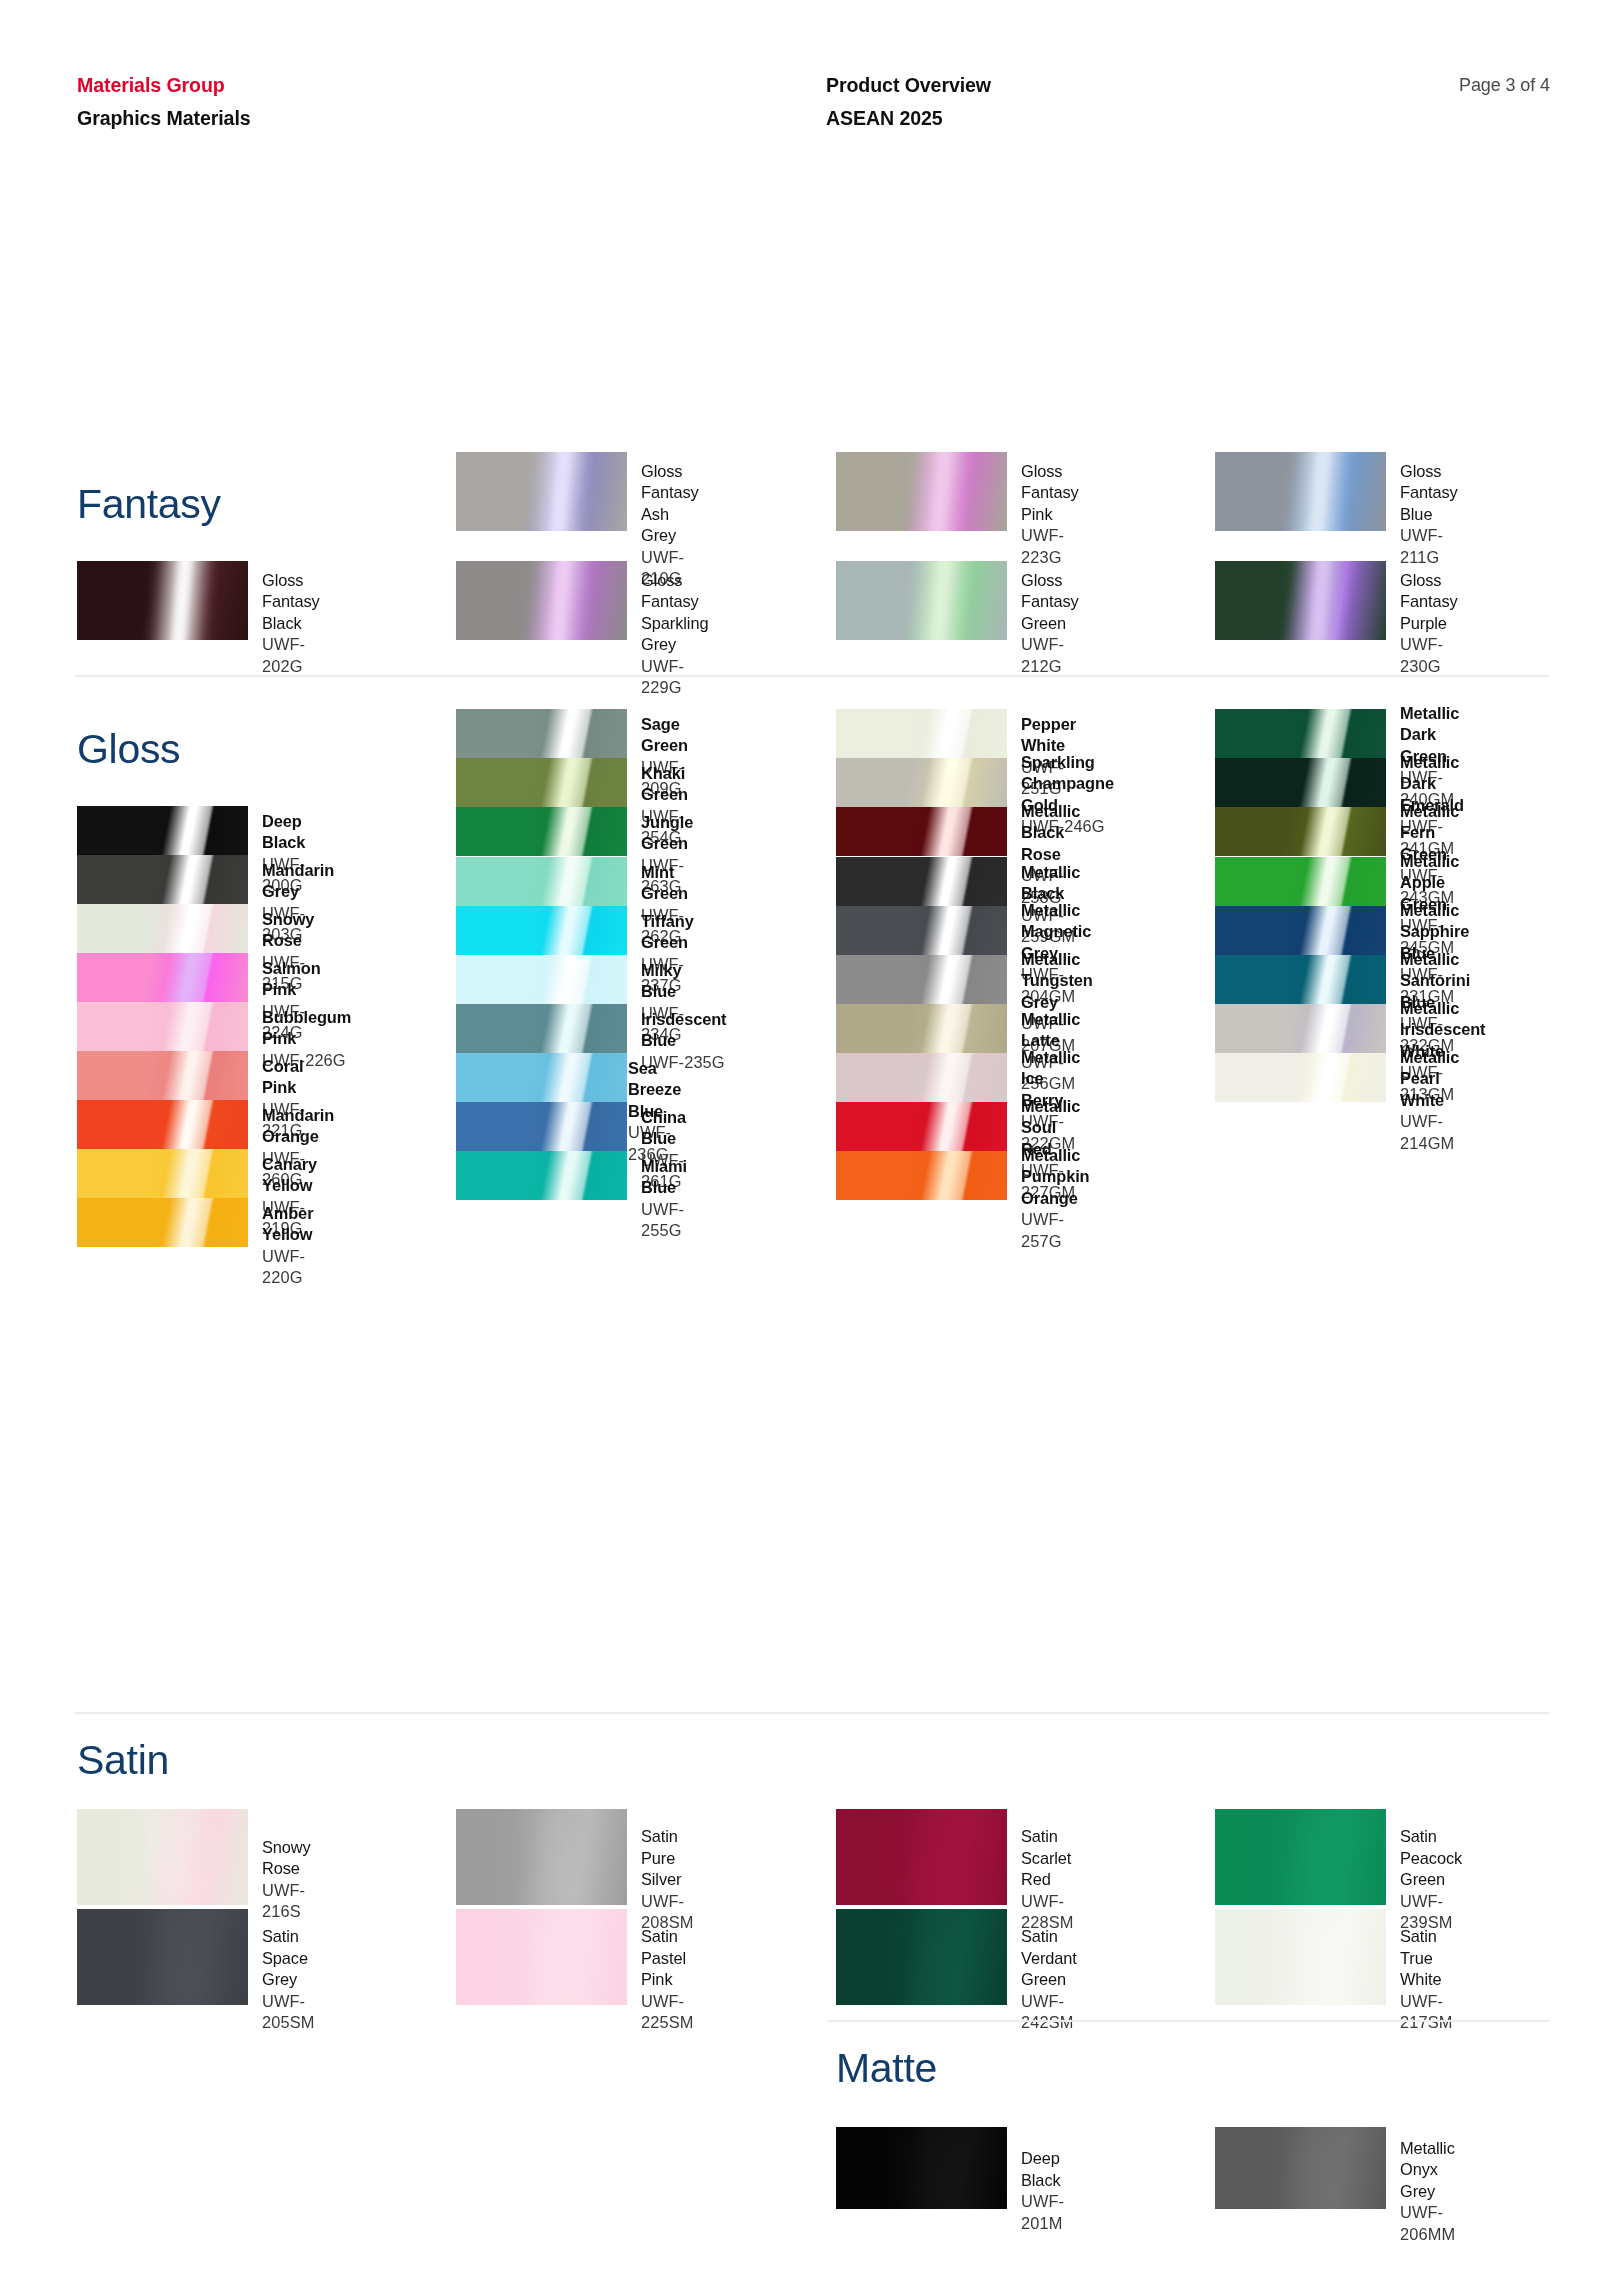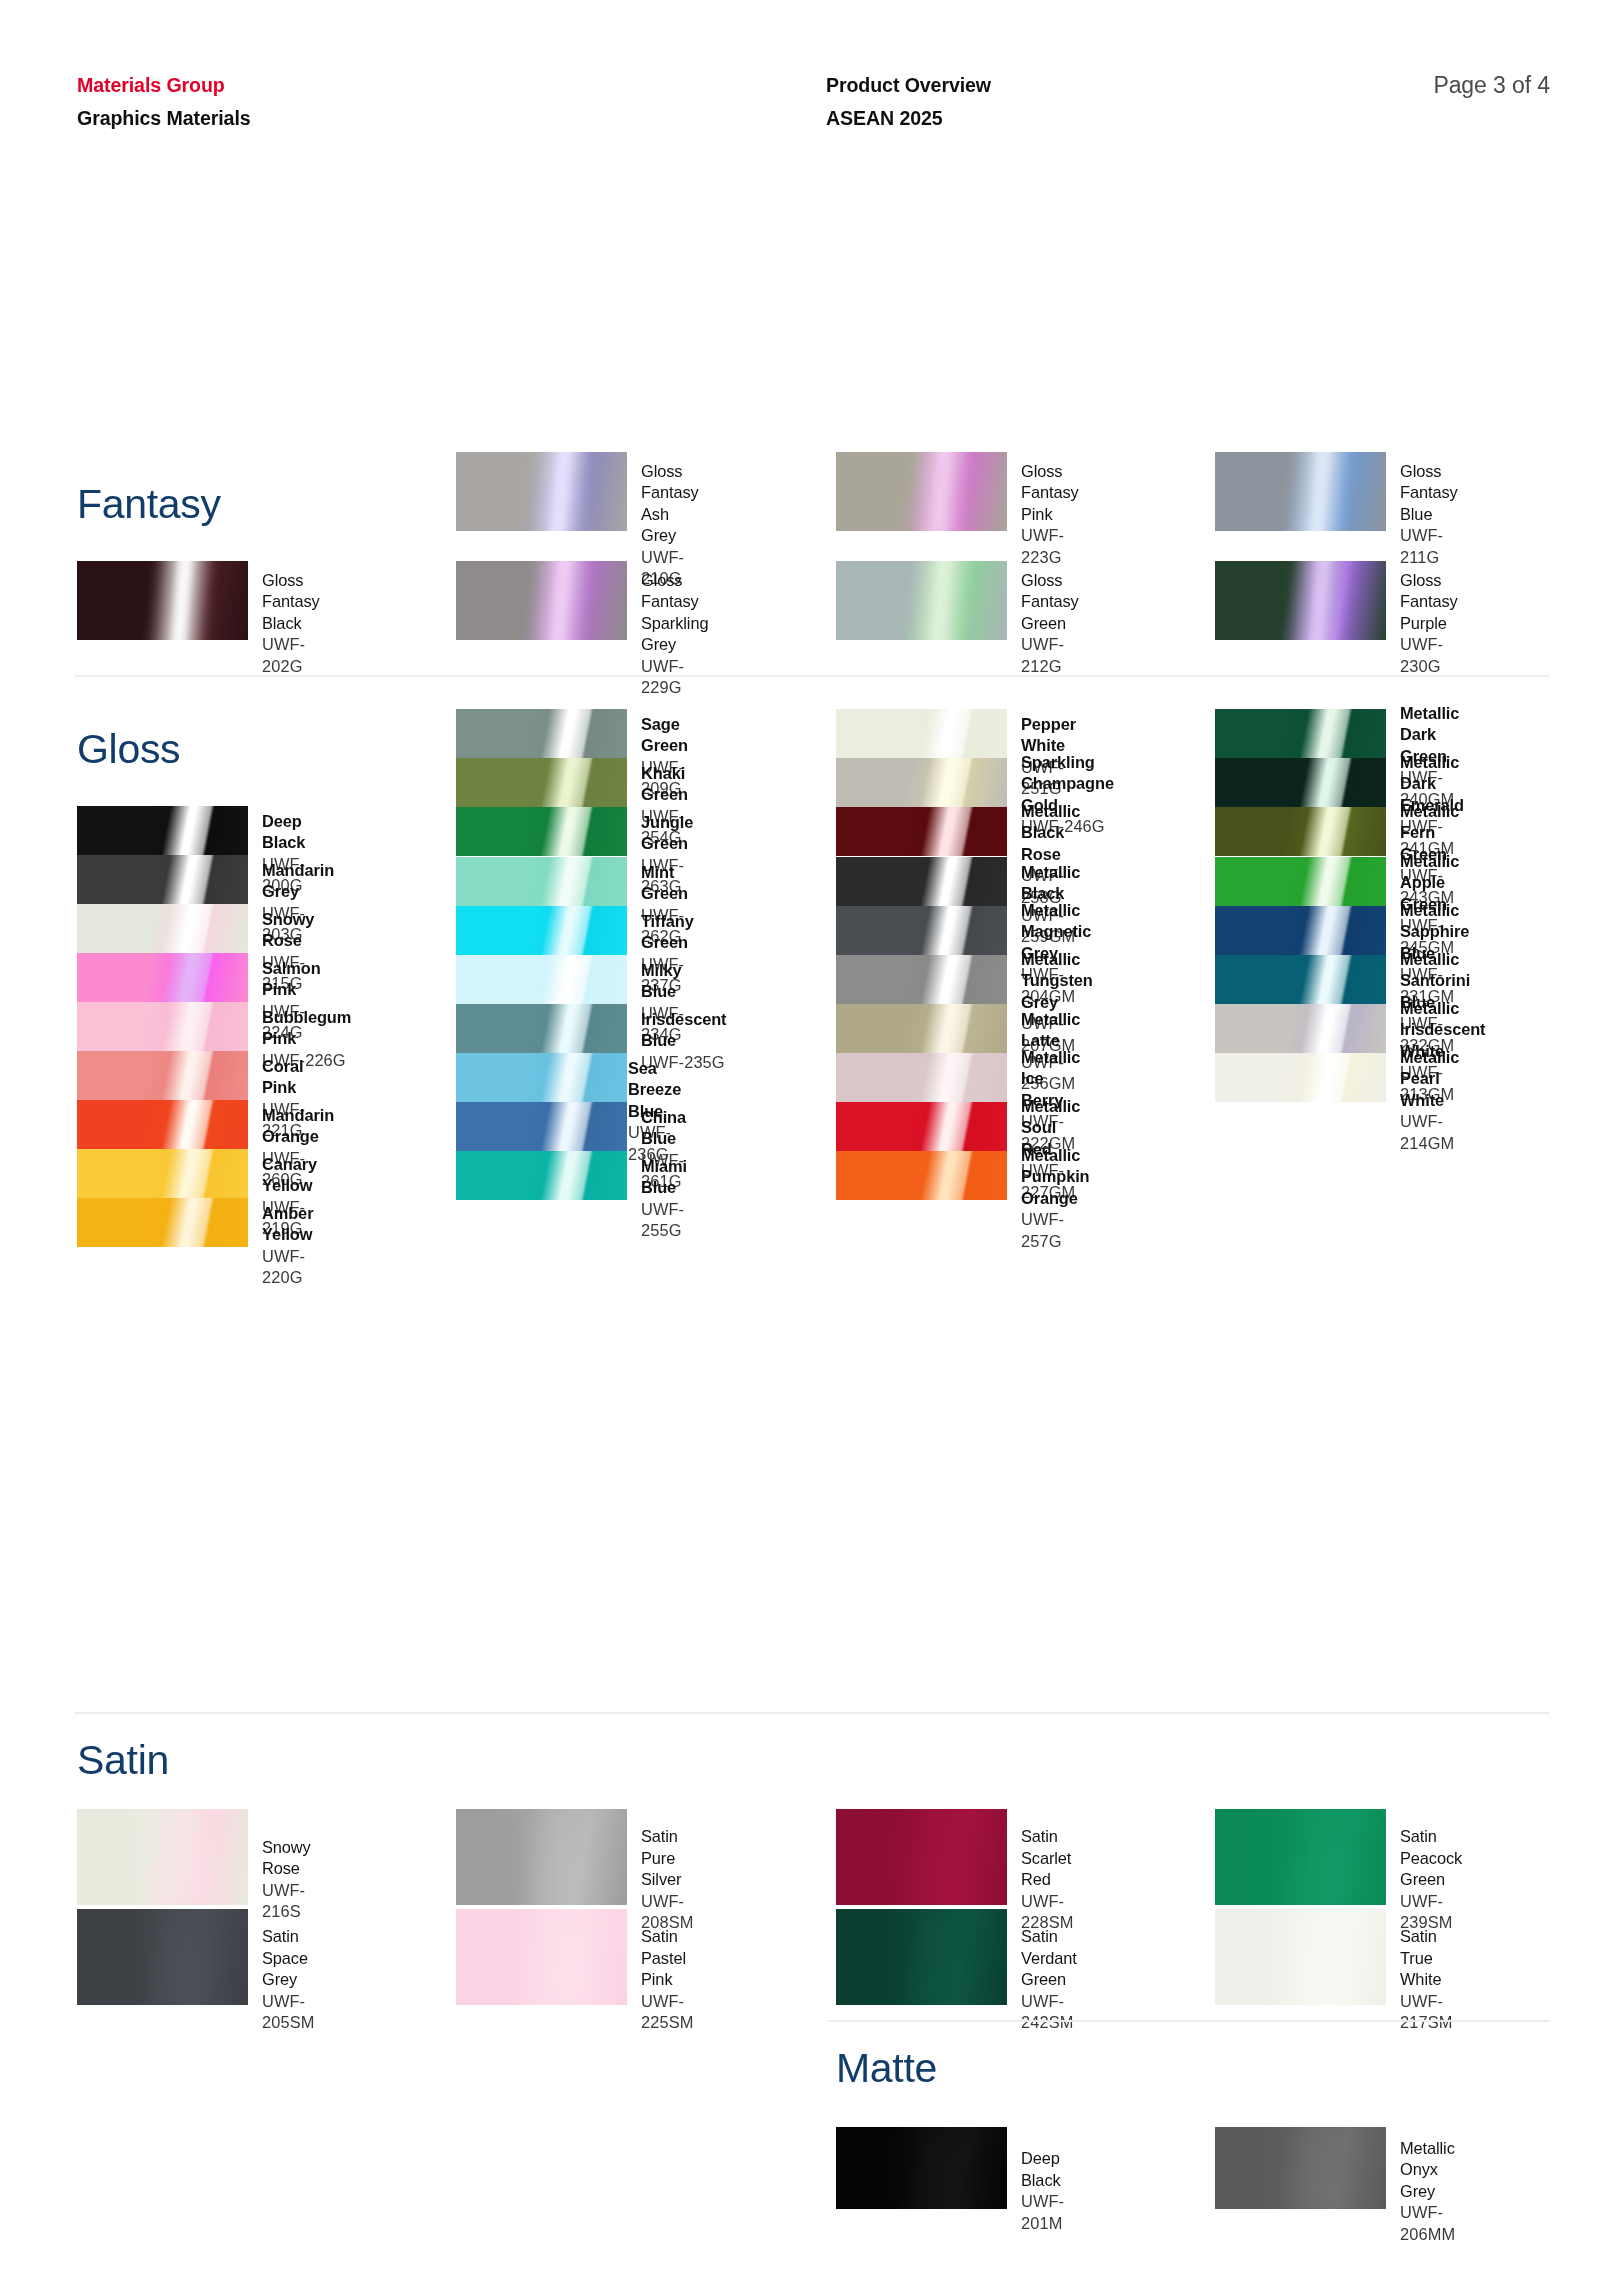--- a/index.html
+++ b/index.html
@@ -16,21 +16,21 @@
   
   .header{position:absolute;left:77px;top:73px;width:1472px;height:72px;}
   .hdr-col{position:absolute;top:0;}
   .hdr-left{left:0;}
   .hdr-mid{left:749px;}
   .hdr-right{left:1309px;width:164px;text-align:right;}
   .hdr-l1{font-size:19.6px;font-weight:bold;line-height:25px;letter-spacing:-0.1px;}
   .hdr-l2{font-size:19.6px;font-weight:bold;line-height:25px;letter-spacing:-0.1px;margin-top:7.9px;}
   .hdr-red{color:#e4002b;}
   .hdr-dark{color:#0f0f0f;}
-  .hdr-grey{color:#4a4a4a;font-weight:normal;font-size:23px;}
+  .hdr-grey{color:#4a4a4a;font-weight:normal;font-size:18px;}
 
   
   .divider{position:absolute;height:2px;background:#ececec;}
 
   
   .sec-title{
     position:absolute;
     font-size:41px;
     font-weight:normal;
     color:#123c69;

